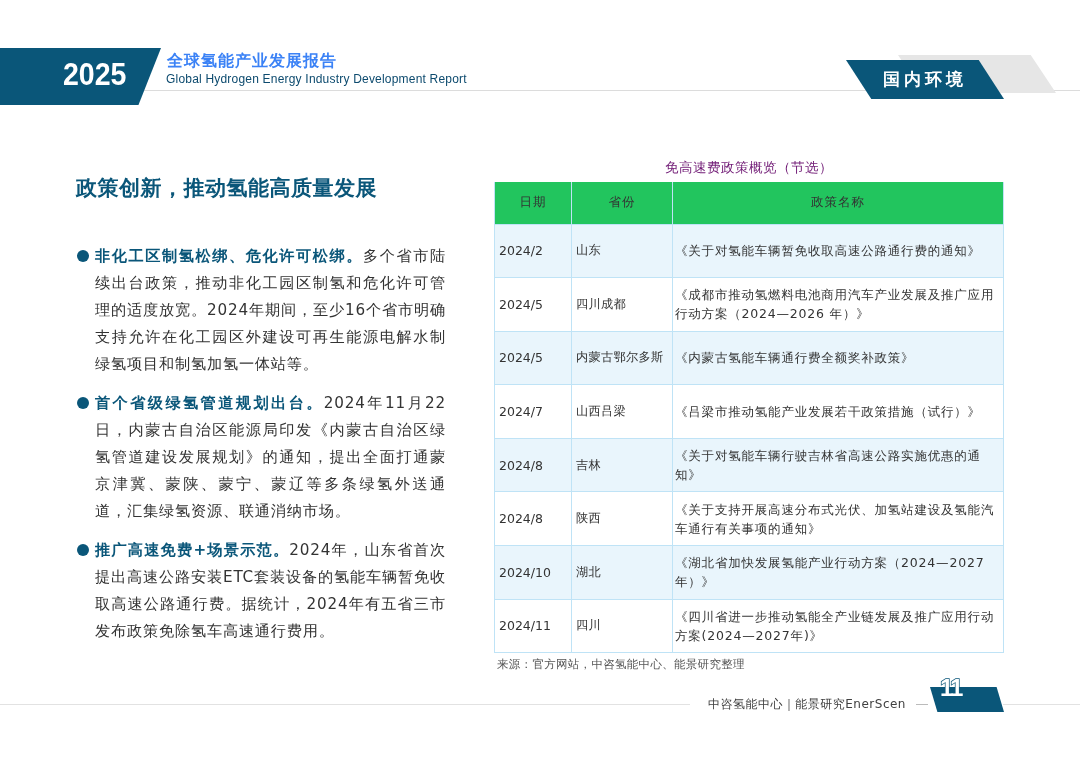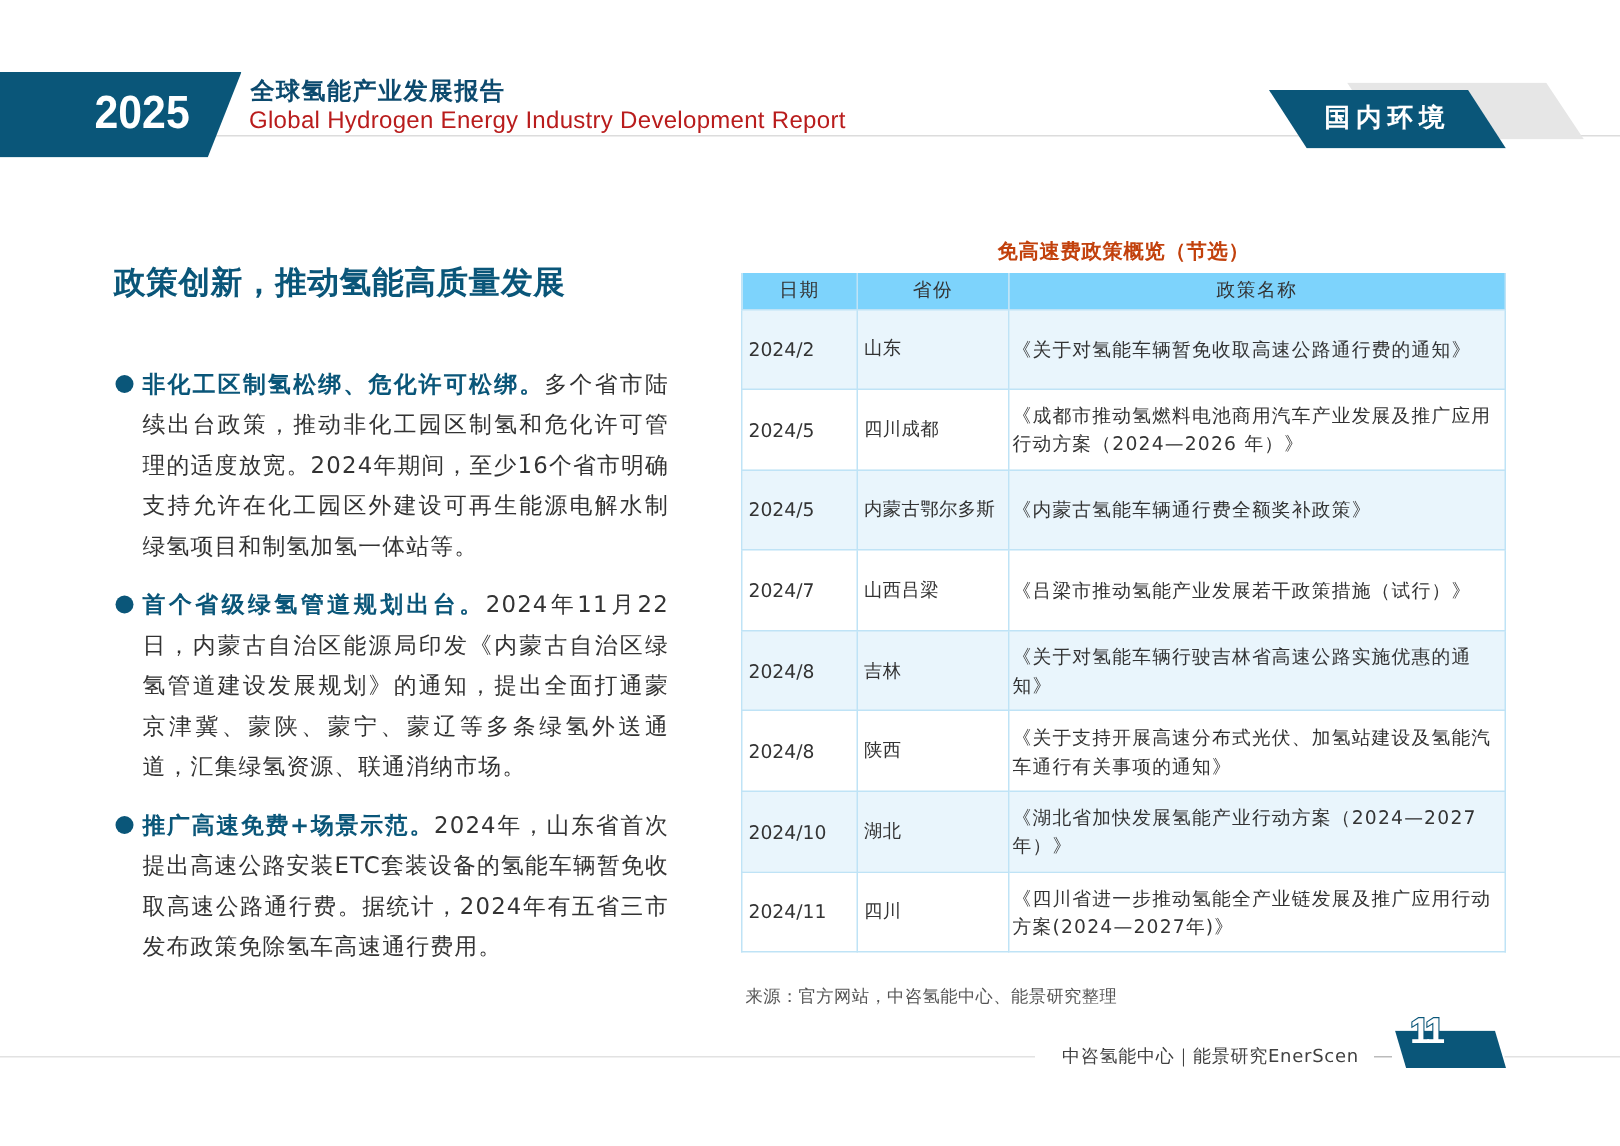--- a/index.html
+++ b/index.html
@@ -5,42 +5,42 @@
   * { margin: 0; padding: 0; box-sizing: border-box; }
   html, body { width: 1080px; height: 764px; background: #ffffff; overflow: hidden; }
   body { position: relative; font-family: "DejaVu Sans", "Liberation Sans", sans-serif; color: #333; }
 
   
   .hdr-line { position: absolute; left: 140px; top: 90px; width: 940px; height: 1px; background: #dcdcdc; }
   .year-band { position: absolute; left: 0; top: 48px; width: 161px; height: 57px; background: #0a5679;
                clip-path: polygon(0 0, 100% 0, 86% 100%, 0 100%); }
   .year-text { position: absolute; left: 63px; top: 57px; font-family: "Liberation Sans", sans-serif;
                font-weight: 700; font-size: 31px; color: #fff; letter-spacing: 0px; transform: scaleX(0.92); transform-origin: left; }
-  .title-cn { position: absolute; left: 167px; top: 51px; font-size: 16px; color: #0c4a6e; font-weight: 600; letter-spacing: 1px; }
-  .title-en { position: absolute; left: 166px; top: 72px; font-family: "Liberation Sans", sans-serif; font-size: 16px; color: #b91c1c; letter-spacing: 0.2px; }
+  .title-cn { position: absolute; left: 167px; top: 51px; font-size: 16px; color: #3b82f6; font-weight: 600; letter-spacing: 1px; }
+  .title-en { position: absolute; left: 166px; top: 72px; font-family: "Liberation Sans", sans-serif; font-size: 12px; color: #0c4a6e; letter-spacing: 0.2px; }
 
   .tab-grey { position: absolute; left: 898px; top: 55px; width: 158px; height: 38px; background: #e6e6e6;
               clip-path: polygon(0 0, 84% 0, 100% 100%, 16% 100%); }
   .tab-blue { position: absolute; left: 846px; top: 60px; width: 158px; height: 39px; background: #0a5679;
               clip-path: polygon(0 0, 84% 0, 100% 100%, 16% 100%); }
   .tab-text { position: absolute; left: 846px; top: 60px; width: 158px; height: 56px; line-height: 39px; text-align: center;
               color: #fff; font-weight: 700; font-size: 17px; letter-spacing: 4px; }
 
   
   .section-title { position: absolute; left: 76px; top: 174px; font-size: 21px; font-weight: 700; color: #0a5679; letter-spacing: 0.5px; }
   .bullets { position: absolute; left: 76px; top: 243px; width: 370px; }
   .bullet { position: relative; padding-left: 19px; font-size: 15.2px; line-height: 27px; color: #333; margin-bottom: 0; letter-spacing: 0.8px; text-align: justify; }
   .bullet .dot { position: absolute; left: 1px; top: 7px; width: 12px; height: 12px; border-radius: 50%; background: #0a5679; }
   .bullet .lead { color: #0a5679; font-weight: 700; }
   .bullet + .bullet { margin-top: 12px; }
 
   
-  .tbl-title { position: absolute; left: 494px; top: 159px; width: 510px; text-align: center; font-size: 13.5px; font-weight: 700; color: #c2410c; letter-spacing: 0.5px; }
+  .tbl-title { position: absolute; left: 494px; top: 159px; width: 510px; text-align: center; font-size: 13.5px; font-weight: 400; color: #701a75; letter-spacing: 0.5px; }
   table.policy { position: absolute; left: 494px; top: 182px; width: 510px; border-collapse: collapse; font-size: 12.5px; color: #333; }
-  table.policy th { background: #7dd3fc; height: 24px; font-weight: 400; border: 1.5px solid #bfe3f6; border-top: none; letter-spacing: 1px; }
+  table.policy th { background: #22c55e; height: 42px; font-weight: 400; border: 1.5px solid #bfe3f6; border-top: none; letter-spacing: 1px; }
   table.policy td { height: 53.6px; border: 1.5px solid #bfe3f6; text-align: left; padding: 0 4px; line-height: 19px; }
   table.policy tr:nth-child(odd) td { background: #e9f5fc; }
   table.policy tr:nth-child(even) td { background: #ffffff; }
   table.policy td.name { text-align: left; padding-left: 2px; padding-right: 8px; letter-spacing: 0.8px; }
   table.policy td.prov { font-size: 12.2px; white-space: nowrap; letter-spacing: 0.3px; }
   table.policy th:nth-child(1), table.policy td:nth-child(1) { width: 77px; }
   table.policy th:nth-child(2), table.policy td:nth-child(2) { width: 101px; }
   .source { position: absolute; left: 497px; top: 657px; font-size: 11.5px; color: #555; letter-spacing: 0.3px; }
 
   

